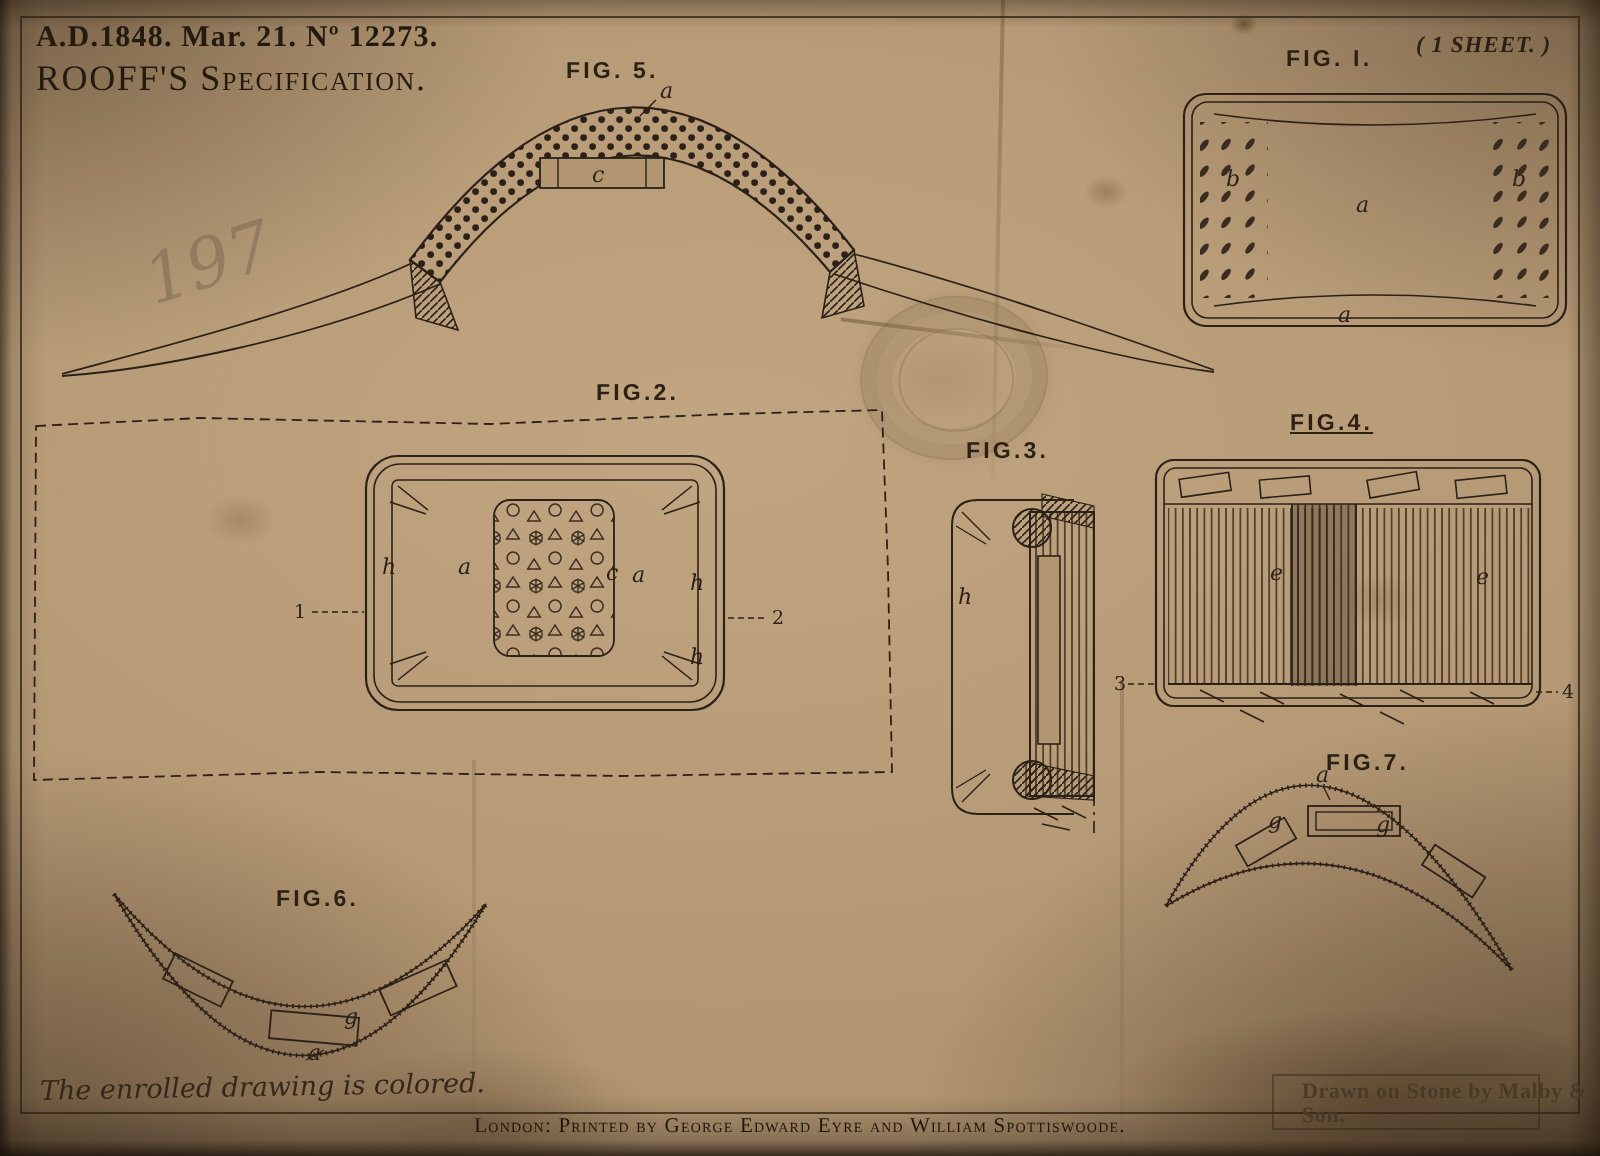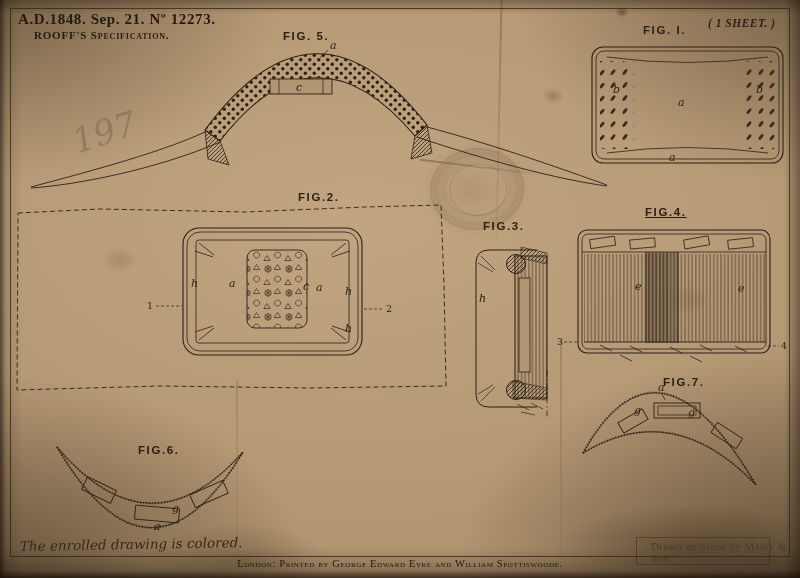--- a/index.html
+++ b/index.html
@@ -31,50 +31,50 @@
   .crease.c3{left:236px;top:380px;height:198px;opacity:.5;}
   .crease.d1{left:420px;top:166px;height:1.5px;width:120px;transform:rotate(7deg);background:linear-gradient(to right, rgba(60,40,18,0.35), rgba(60,40,18,0.05));}
   .frame{position:absolute;left:10px;top:8px;width:778px;height:547px;border:1px solid rgba(48,36,22,0.78);}
   .creditbox{position:absolute;left:636px;top:537px;width:132px;height:26px;border:1px solid rgba(48,36,22,0.45);}
   .seal{position:absolute;left:430px;top:148px;width:92px;height:80px;border-radius:50%;
     border:1.5px solid rgba(100,78,50,0.28);
     box-shadow:inset 0 0 0 7px rgba(125,98,64,0.10), inset 0 0 0 15px rgba(100,78,50,0.10), 0 0 8px rgba(130,104,68,0.18);
     transform:rotate(-6deg);}
   .seal .inner{position:absolute;left:18px;top:15px;width:56px;height:50px;border-radius:50%;border:1px solid rgba(100,78,50,0.22);}
   .hdr1{position:absolute;left:18px;top:11px;font-size:15px;font-weight:bold;letter-spacing:0.6px;color:#241b10;}
-  .hdr2{position:absolute;left:34px;top:29px;font-size:11px;font-weight:bold;font-variant:small-caps;letter-spacing:0.8px;color:#241b10;}
+  .hdr2{position:absolute;left:18px;top:29px;font-size:18px;font-weight:normal;font-variant:small-caps;letter-spacing:0.8px;color:#241b10;}
   .pencil{position:absolute;left:72px;top:112px;font-family:"DejaVu Serif",serif;font-style:italic;font-size:34px;color:rgba(125,104,82,0.55);transform:rotate(-18deg);}
   .sheetnote{position:absolute;left:708px;top:17px;font-style:italic;font-weight:bold;font-size:11.5px;color:#2b2014;letter-spacing:0.5px;}
   .figtitle{position:absolute;font-family:"Liberation Sans",sans-serif;font-weight:bold;font-size:11.5px;letter-spacing:1.6px;color:#2b2014;}
   .ft5{left:283px;top:30px;} .ft1{left:643px;top:24px;} .ft2{left:250px;top:191px;margin-left:48px;}
   .ft3{left:483px;top:220px;} .ft4{left:645px;top:206px;text-decoration:underline;} .ft7{left:643px;top:376px;padding-left:20px;} .ft6{left:138px;top:444px;}
   .fig{position:absolute;}
   .lbl{font-family:"DejaVu Serif",serif;font-style:italic;font-size:11px;fill:#2b2118;}
   .ref{font-family:"DejaVu Serif",serif;font-size:9.5px;fill:#2b2118;}
   .ln{stroke:#2b2118;fill:none;}
   .fnote{position:absolute;left:20px;top:536px;font-family:"DejaVu Serif",serif;font-style:italic;font-size:13.5px;color:#35281a;transform:rotate(-1deg);}
-  .fcredit{position:absolute;left:651px;top:540px;font-size:11px;color:#4a3a26;letter-spacing:0.3px;}
+  .fcredit{position:absolute;left:651px;top:540px;font-size:11px;color:#4a3a26;letter-spacing:0.3px;font-weight:bold;}
   .fimprint{position:absolute;left:0;top:558px;width:100%;text-align:center;font-size:10.5px;font-variant:small-caps;letter-spacing:0.6px;color:#1f170e;}
 </style>
 </head>
 <body>
 
 <div class="paper"></div>
 <div class="stains"></div>
 <div class="crease c1"></div>
 <div class="crease c2"></div>
 <div class="crease c3"></div>
 <div class="crease d1"></div>
 <div class="frame"></div>
 <div class="creditbox"></div>
 <div class="seal">
     <div class="inner"></div>
   </div>
 
-<div class="hdr1">A.D.1848. Sep. 21. Nº 12273.</div>
+<div class="hdr1">A.D.1848. Mar. 21. Nº 12273.</div>
 <div class="hdr2">ROOFF'S Specification.</div>
 <div class="pencil">197</div>
 <div class="sheetnote">( 1 SHEET. )</div>
 
 <div class="figtitle ft5">FIG. 5.</div>
 <div class="figtitle ft1">FIG. I.</div>
 <div class="figtitle ft2">FIG.2.</div>
 <div class="figtitle ft3">FIG.3.</div>
 <div class="figtitle ft4">FIG.4.</div>
 <div class="figtitle ft7">FIG.7.</div>

